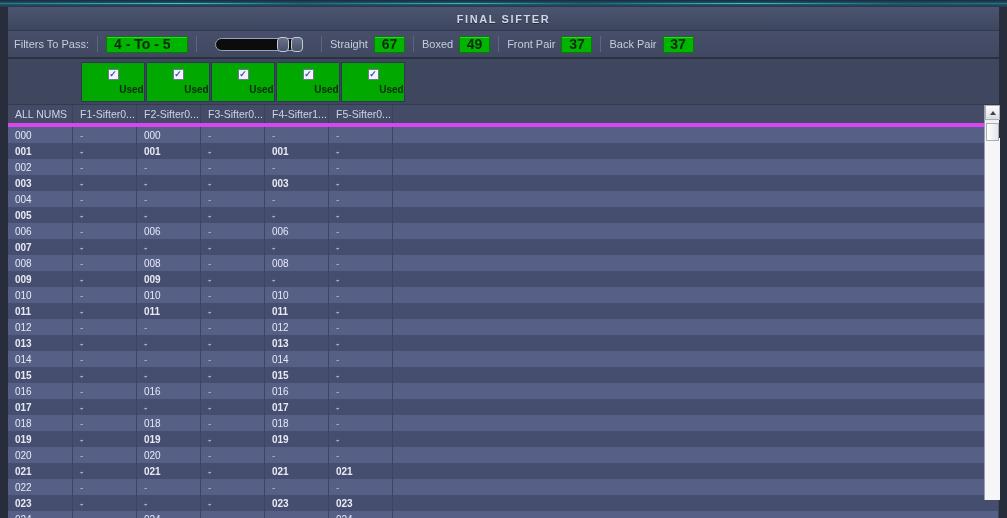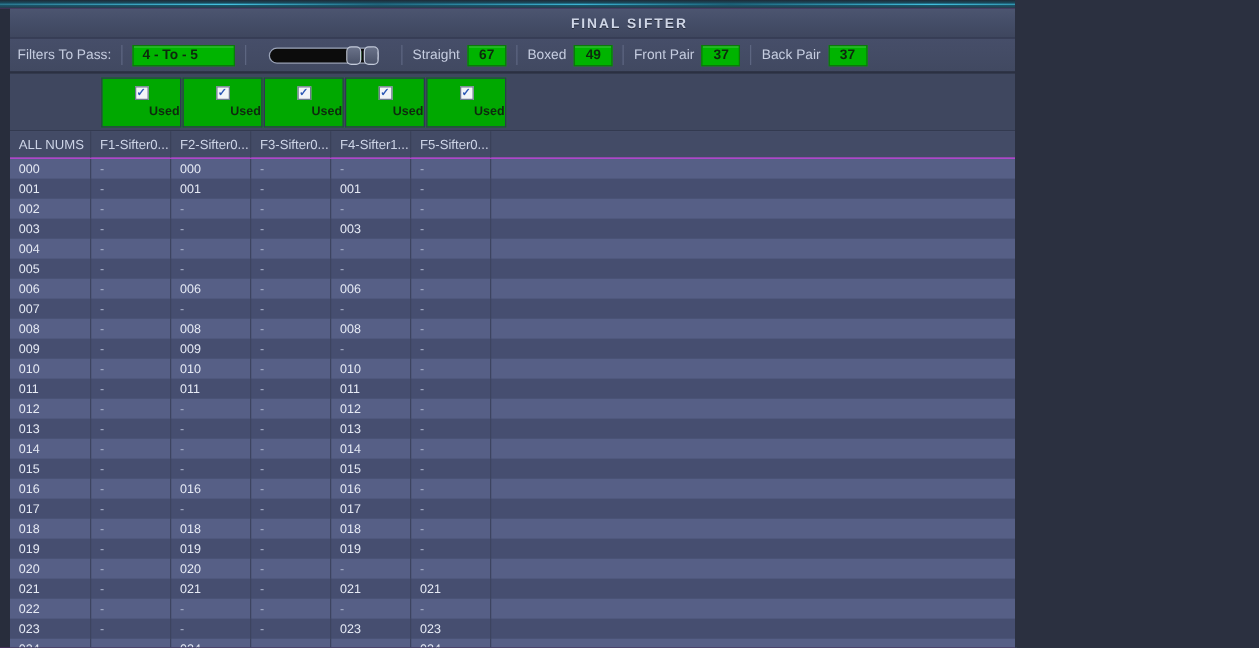--- a/index.html
+++ b/index.html
@@ -4,22 +4,22 @@
 <style>
   * { box-sizing: border-box; margin: 0; padding: 0; }
   html, body {
     width: 1007px; height: 518px;
     background: #2b3040;
     font-family: "Liberation Sans", sans-serif;
     overflow: hidden;
   }
   #app {
     position: relative;
-    width: 812px; height: 518px;
-    background: #a21caf;
+    width: 1007px; height: 518px;
+    background: #fdba74;
     overflow: hidden;
   }
 
   
   .top-strip {
     position: absolute; left: 0; top: 0; width: 1007px; height: 7px;
     background: linear-gradient(180deg,#1d2a36 0%, #1a4f63 38%, #2ca4c4 52%, #1b5468 62%, #2d3344 100%);
   }
   .top-strip .sheen {
     position:absolute; left:0; top:3px; height:1px; width:100%;
@@ -57,21 +57,21 @@
     display:flex; align-items:center; padding: 0 6px 0 6px;
     gap: 0px;
   }
   .tb-label { color:#c6cde0; font-size:11px; white-space:nowrap; }
   .sep {
     width:1px; height:16px; background:#5d6party; background:#5d6681; margin:0 8px;
     display:inline-block;
   }
   .green-field {
     background:#00b400;
-    color:#0d2a0d; font-weight:700; font-size:11px;
+    color:#0d2a0d; font-weight:700; font-size:14px;
     border:1px solid #0b7a0b;
     height:17px; display:flex; align-items:center; justify-content:center;
     padding:0 6px; white-space:nowrap;
     box-shadow: inset 0 1px 0 rgba(255,255,255,.25);
   }
   .green-field.wide { width:82px; justify-content:flex-start; padding-left:7px;}
   .green-field.num { min-width:31px; }
 
   
   .slider { position:relative; width:88px; height:15px; margin:0 10px; }
@@ -115,31 +115,31 @@
     display:flex; align-items:center; justify-content:center;
     font-size:9px; color:#2b57b5; line-height:1; font-weight:700;
   }
   .used-label { font-size:10px; color:#0e2a0e; font-weight:600; margin-top:4px;padding-left:37px; }
 
   
   .tablewrap { position:relative; background:#4d5775; }
   .hdr {
     display:flex; height:22px; align-items:stretch;
     background:#434b66;
-    border-bottom:1px solid #d946ef;
+    border-bottom:4px solid #d946ef;
   }
   .hdr .hc {
     font-size:10.5px; color:#cdd4e6; display:flex; align-items:center;
     padding-left:7px; border-right:1px solid #3a4159;
     overflow:hidden; white-space:nowrap;
   }
   .rows { position:relative; height:395px; overflow:hidden; }
   .row { display:flex; height:16px; align-items:stretch; }
   .row.even { background:#565f86;justify-content:space-between; }
-  .row.odd  { background:#464e70; }
+  .row.odd  { background:#464e70;font-weight:bold; }
   .row .c {
     font-size:10px; color:#e6eaf4; display:flex; align-items:center;
     padding-left:7px; border-right:1px solid #3d4460;
     overflow:hidden; white-space:nowrap;
   }
   .row .c.dash { color:#aeb6cd; }
 
   
   .w0 { width:65px; } .w1,.w2,.w3,.w4,.w5 { width:64px; } .wrest { flex:1 1 auto; }
 

